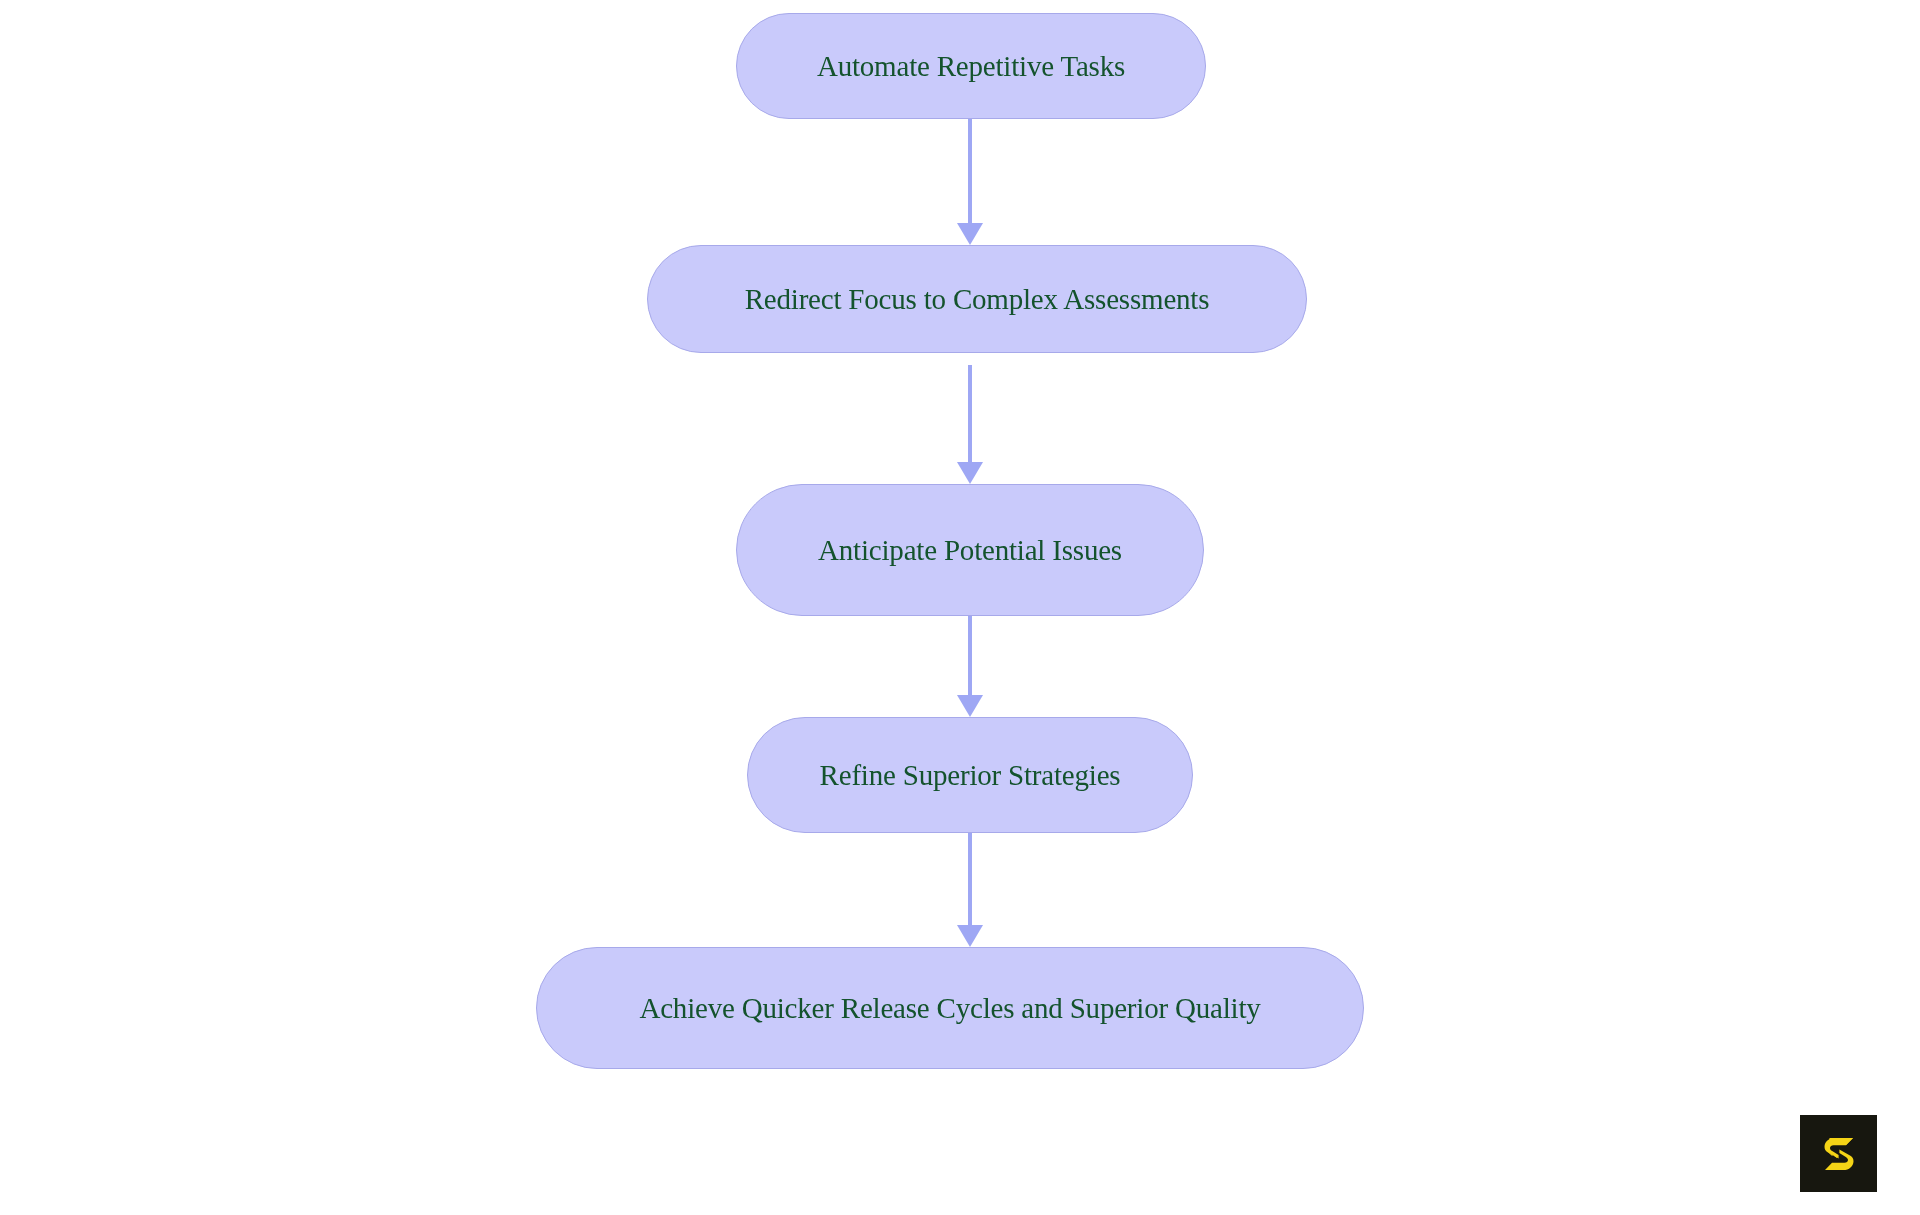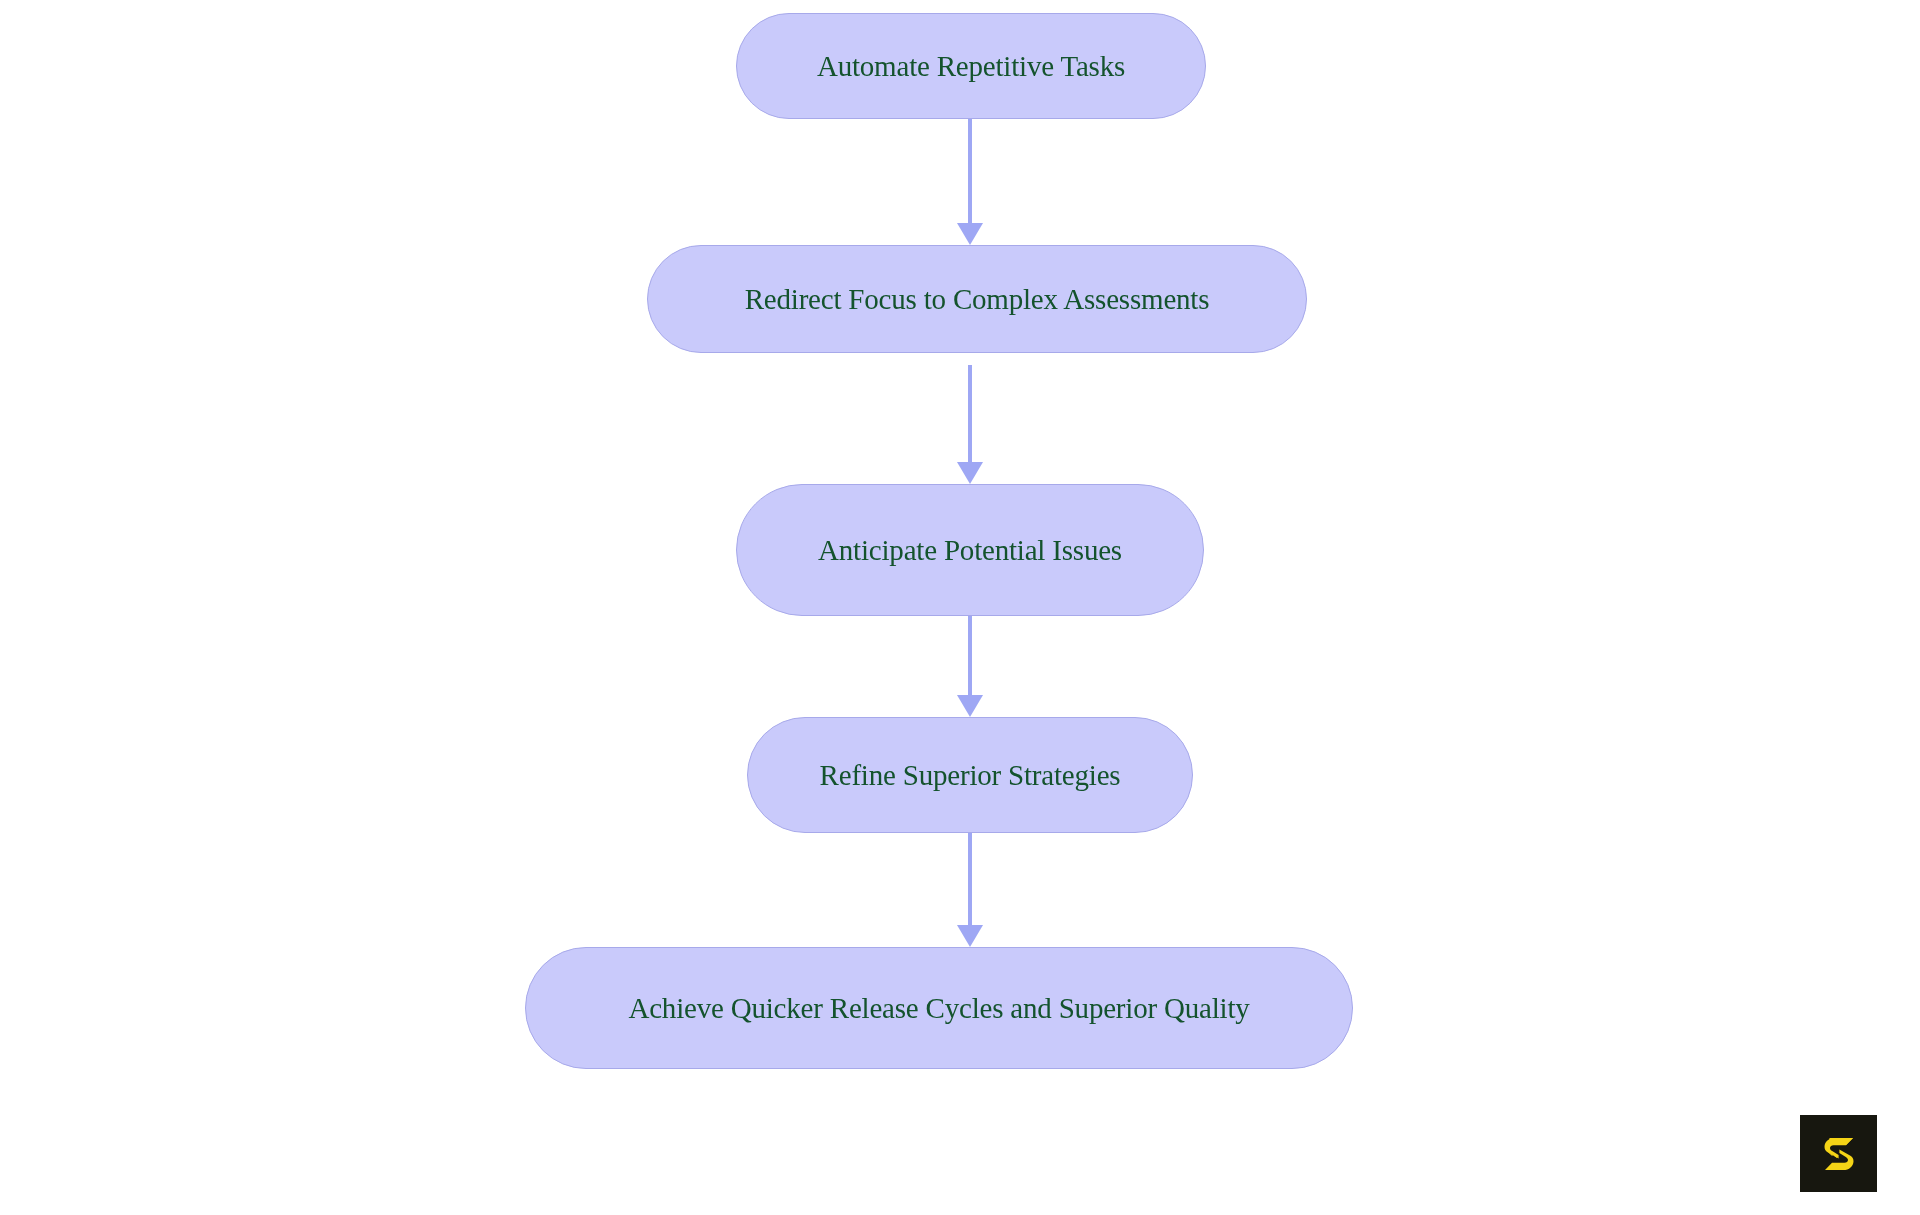--- a/index.html
+++ b/index.html
@@ -42,21 +42,21 @@
     font-weight: 400;
     letter-spacing: -0.2px;
     white-space: nowrap;
     line-height: 1;
   }
 
   #node-0 { left: 736px; top: 13px;   width: 470px; height: 106px; }
   #node-1 { left: 640px; top: 245px;  width: 660px; height: 108px; margin-left: 7px; }
   #node-2 { left: 736px; top: 484px;  width: 468px; height: 132px; }
   #node-3 { left: 747px; top: 717px;  width: 446px; height: 116px; }
-  #node-4 { left: 525px; top: 947px;  width: 828px; height: 122px; text-align: center; }
+  #node-4 { left: 536px; top: 947px;  width: 828px; height: 122px; text-align: center; }
 
   
   .arrow {
     position: absolute;
     z-index: 2;
   }
   .arrow-shaft {
     position: absolute;
     left: 50%;
     top: 0;

